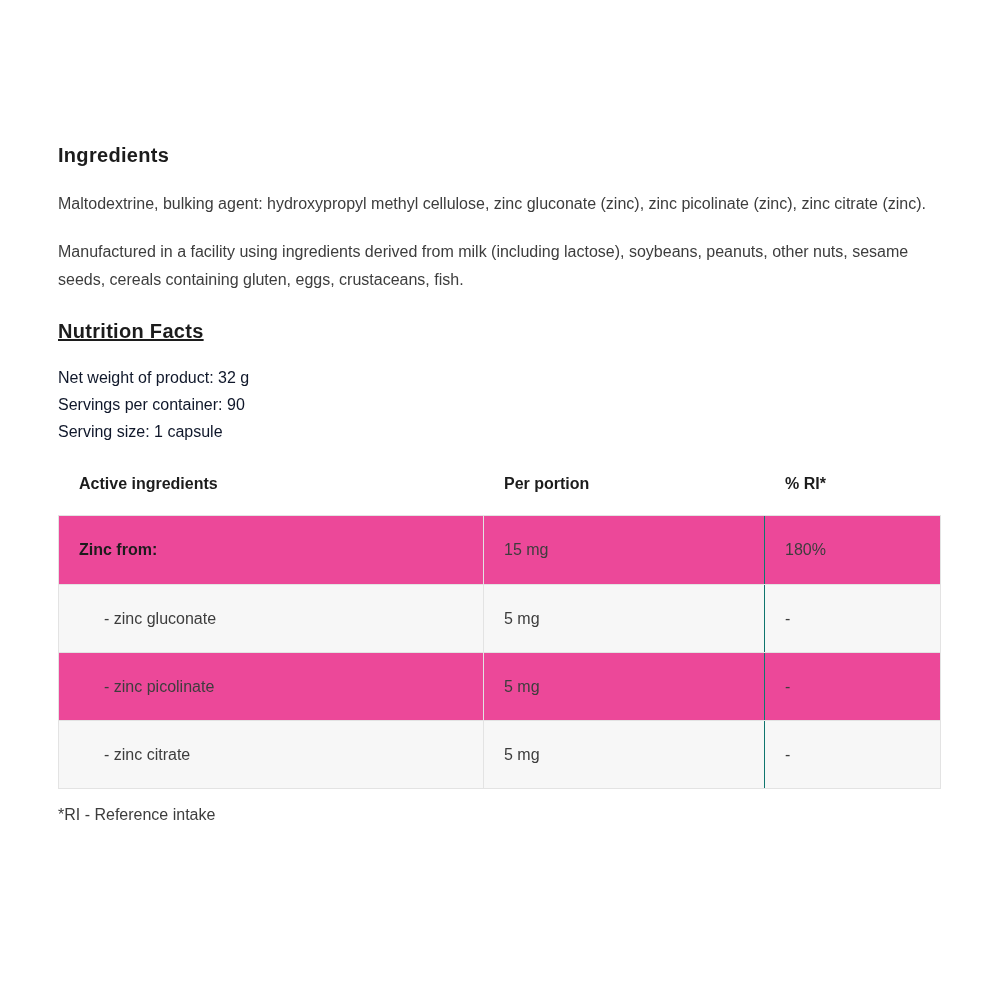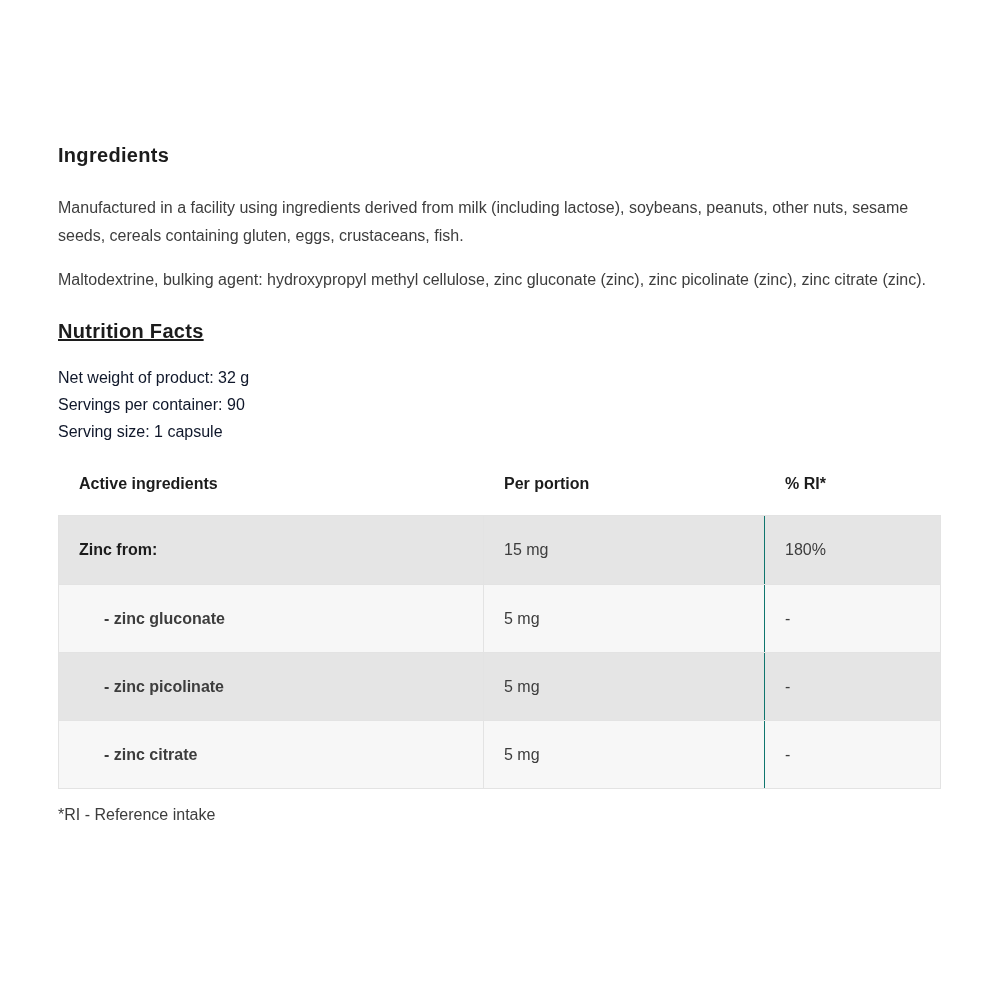--- a/index.html
+++ b/index.html
@@ -56,34 +56,34 @@
   .hcol-2 { width: 281px; padding-left: 20px; }
   .hcol-3 { flex: 1;      padding-left: 20px; }
   .ntable-body {
     margin-top: 20px;
     border: 1px solid #e3e3e3;
   }
   .trow {
     display: flex;
     height: 68px;
     font-size: 16px;
-    background: #e5e5e5;
+    background: #ec4899;
   }
   .trow:nth-child(even) { background: #f7f7f7; }
   .trow + .trow { border-top: 1px solid #e3e3e3; }
   .cell {
     display: flex;
     align-items: center;
   }
   .cell-1 {
     width: 425px;
     padding-left: 20px;
     border-right: 1px solid #e3e3e3;
   }
-  .cell-1.indent { padding-left: 45px; font-weight: bold; }
+  .cell-1.indent { padding-left: 45px; }
   .cell-1.bold { font-weight: 700; color: #1c1c1c; }
   .cell-2 {
     width: 281px;
     padding-left: 20px;
     border-right: 1px solid #0f766e;
   }
   .cell-3 {
     flex: 1;
     padding-left: 20px;
   }
@@ -94,23 +94,23 @@
     color: #3d3d3d;
   }
 </style>
 </head>
 <body>
 
 <div class="container">
 
   <h2 class="section-title title-ingredients">Ingredients</h2>
 
+  <p class="para para-1">Maltodextrine, bulking agent: hydroxypropyl methyl cellulose, zinc gluconate (zinc), zinc picolinate (zinc), zinc citrate (zinc).</p>
+
   <p class="para para-2">Manufactured in a facility using ingredients derived from milk (including lactose), soybeans, peanuts, other nuts, sesame seeds, cereals containing gluten, eggs, crustaceans, fish.</p>
-
-  <p class="para para-1">Maltodextrine, bulking agent: hydroxypropyl methyl cellulose, zinc gluconate (zinc), zinc picolinate (zinc), zinc citrate (zinc).</p>
 
   <h2 class="section-title title-nutrition">Nutrition Facts</h2>
 
   <div class="details">
     <div class="details-line">Net weight of product: 32 g</div>
     <div class="details-line">Servings per container: 90</div>
     <div class="details-line">Serving size: 1 capsule</div>
   </div>
 
   <div class="ntable">

